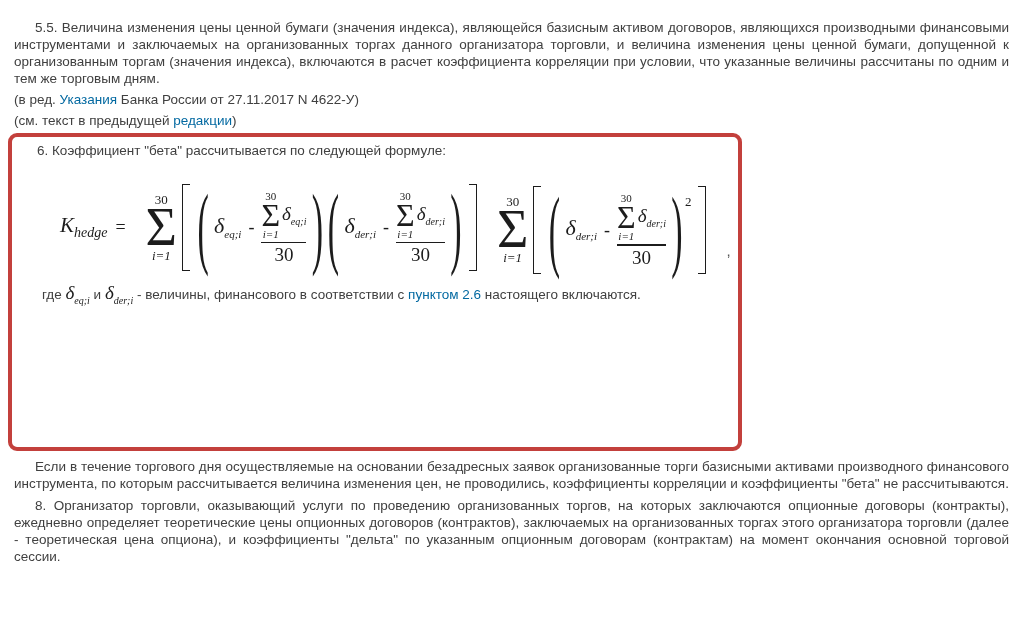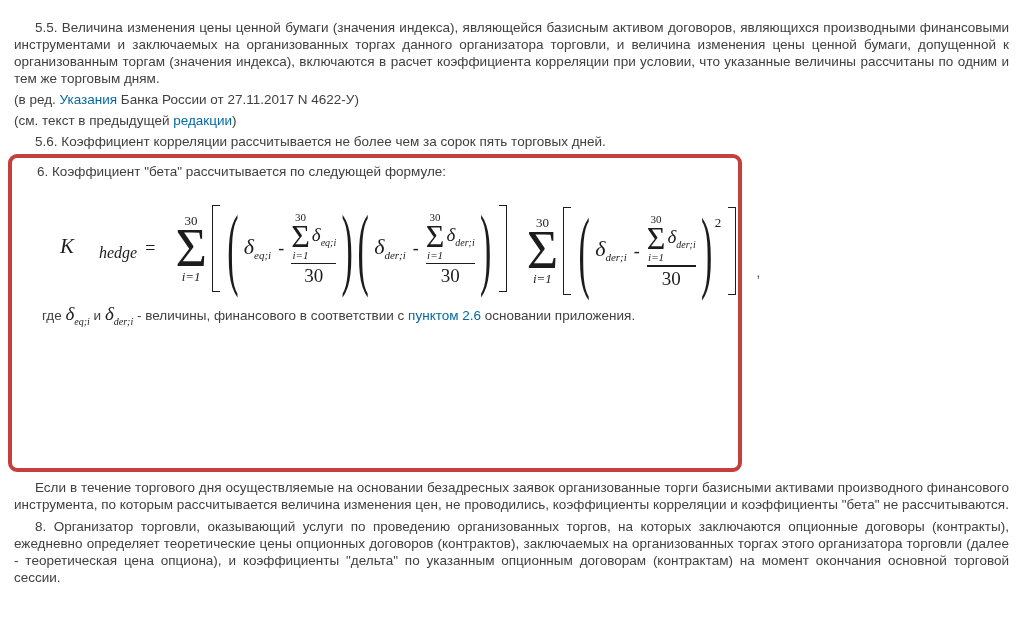--- a/index.html
+++ b/index.html
@@ -20,21 +20,21 @@
     padding:5px 12px 8px 10px;background:#ffffff;min-height:318px;
   }
   .hlbox .heading{text-indent:15px;margin:0;}
 
   
   .formula-row{
     display:flex;align-items:center;margin:22px 0 10px 38px;
     font-family:"Liberation Serif","DejaVu Serif",serif;color:#1c1c1c;
   }
   .flhs{font-style:italic;font-size:21px;line-height:1;white-space:nowrap;}
-  .flhs sub{font-size:16px;margin-left:25px;}
+  .flhs sub{font-size:14px;}
   .feq{font-style:normal;font-size:18px;margin:0 10px 0 8px;}
   .bigfrac{display:flex;flex-direction:row;align-items:center;}
   .mainbar{align-self:stretch;height:2px;background:#1c1c1c;margin:4px 0;}
   .sumrow{display:flex;align-items:center;margin:0 10px;}
   .sumrow.den{margin-top:5px;}
   .bigsum{display:flex;flex-direction:column;align-items:center;line-height:1;}
   .bigsum .t{font-size:13px;}
   .bigsum .s{font-size:54px;line-height:0.8;}
   .bigsum .b{font-size:13px;font-style:italic;}
   .sqb{position:relative;display:flex;align-items:center;padding:7px 15px;margin-left:5px;}
@@ -76,21 +76,20 @@
 <body>
 
 <div class="page">
 
   <p class="indent">5.5. Величина изменения цены ценной бумаги (значения индекса), являющейся базисным активом договоров, являющихся производными финансовыми инструментами и заключаемых на организованных торгах данного организатора торговли, и величина изменения цены ценной бумаги, допущенной к организованным торгам (значения индекса), включаются в расчет коэффициента корреляции при условии, что указанные величины рассчитаны по одним и тем же торговым дням.</p>
 
   <p><span>(в ред. </span><a class="doclink">Указания</a><span> Банка России от 27.11.2017 N 4622-У)</span></p>
 
   <p><span>(см. текст в предыдущей </span><a class="doclink">редакции</a><span>)</span></p>
 
-  <p class="indent">5.6. Коэффициент корреляции рассчитывается не более чем за сорок пять торговых дней.</p>
 
   <div class="hlbox">
     <p class="heading">6. Коэффициент "бета" рассчитывается по следующей формуле:</p>
 
     <div class="formula-row">
       <span class="flhs"><span>K</span><sub>hedge</sub></span>
       <span class="feq">=</span>
 
       <span class="bigfrac">
 
@@ -168,21 +167,21 @@
               <span class="paren r">)</span>
             </span>
             <sup class="pow">2</sup>
           </span>
         </span>
       </span>
 
       <span class="fcomma">,</span>
     </div>
 
-    <p class="where"><span>где </span><span class="wdelta"><span>δ</span><sub>eq;i</sub></span><span> и </span><span class="wdelta"><span>δ</span><sub>der;i</sub></span><span> - величины, финансового в соответствии с </span><a class="doclink">пунктом 2.6</a><span> основании приложения.</span></p>
+    <p class="where"><span>где </span><span class="wdelta"><span>δ</span><sub>eq;i</sub></span><span> и </span><span class="wdelta"><span>δ</span><sub>der;i</sub></span><span> - величины, финансового в соответствии с </span><a class="doclink">пунктом 2.6</a><span> настоящего включаются.</span></p>
   </div>
 
 
   <p class="indent mb5">Если в течение торгового дня осуществляемые на основании безадресных заявок организованные торги базисными активами производного финансового инструмента, по которым рассчитывается величина изменения цен, не проводились, коэффициенты корреляции и коэффициенты "бета" не рассчитываются.</p>
 
   <p class="indent">8. Организатор торговли, оказывающий услуги по проведению организованных торгов, на которых заключаются опционные договоры (контракты), ежедневно определяет теоретические цены опционных договоров (контрактов), заключаемых на организованных торгах этого организатора торговли (далее - теоретическая цена опциона), и коэффициенты "дельта" по указанным опционным договорам (контрактам) на момент окончания основной торговой сессии.</p>
 
 </div>
 
 </body></html>

